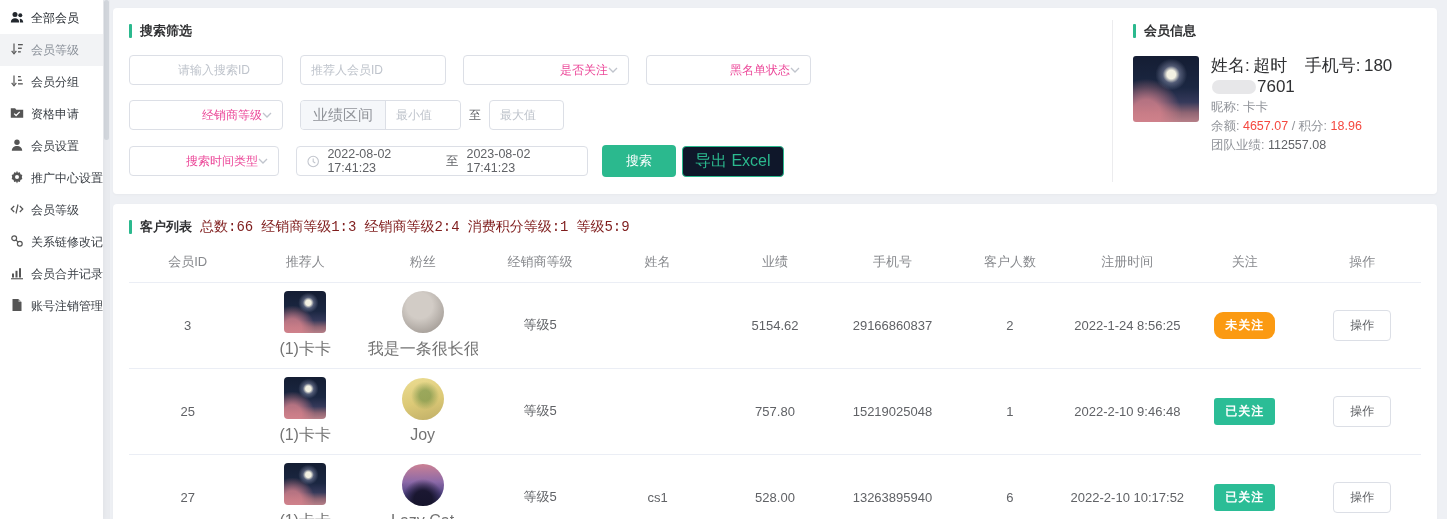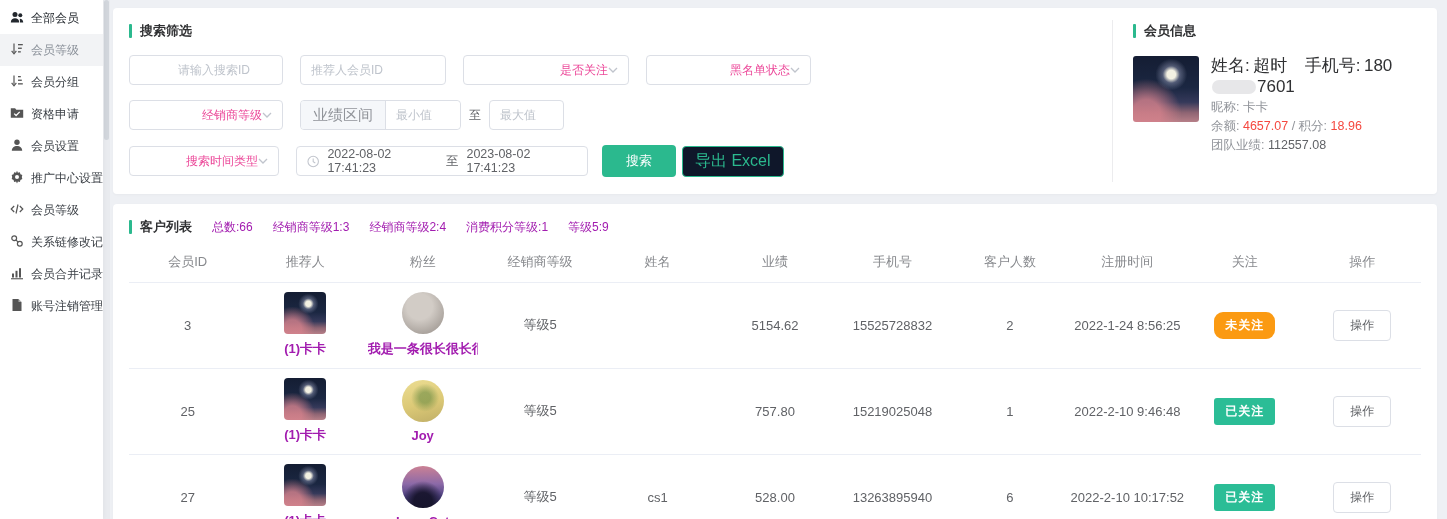--- a/index.html
+++ b/index.html
@@ -93,22 +93,22 @@
   }
   .m-lines { font-size:12.5px; line-height:19px; color:#909399; }
   .m-strong { color:#303133; font-weight:normal; font-size:17px; }
   .m-phone-blur {
     display:inline-block; width:44px; height:14px; vertical-align:-2px;
     background:#e7e7e9; border-radius:8px; margin:0 1px;
   }
   .m-red { color:var(--red,#f5483f); }
   .m-dark { color:#606266; }
   
-  .list-head { display:flex; align-items:center; gap:20px; }
-  .stat { color:#a21caf; font-size:12px; }
+  .list-head { display:flex; align-items:center; gap:8px;font-family:Liberation Mono, monospace; }
+  .stat { color:#7f1d1d; font-size:14px; }
   table { width:100%; border-collapse:collapse; table-layout:fixed; margin-top:6px; }
   th {
     font-weight:normal; color:#87898d; font-size:13px; height:40px;
     border-bottom:1px solid #ebeef5; text-align:center;
   }
   td {
     height:86px; text-align:center; border-bottom:1px solid #ebeef5;
     color:#606266; font-size:13px; vertical-align:middle; overflow:hidden;
   }
   .cell-avatar { display:flex; flex-direction:column; align-items:center; gap:6px; }
@@ -118,21 +118,21 @@
   .av-joy {
     background:
       radial-gradient(circle at 55% 42%, rgba(96,134,62,.55) 0 16%, rgba(0,0,0,0) 42%),
       linear-gradient(165deg,#ecdd93 0%,#dcc976 55%,#bfae67 100%);
   }
   .av-cat {
     background:
       radial-gradient(circle at 50% 85%, rgba(20,18,40,.9) 0 22%, rgba(0,0,0,0) 50%),
       linear-gradient(180deg,#cb8194 0%,#8d6aa8 42%,#4d4180 72%,#2d2a52 100%);
   }
-  .cap { font-size:13px; color:#a21caf; max-width:110px; white-space:nowrap; overflow:hidden;font-weight:bold; }
+  .cap { font-size:16px; color:#737373; max-width:110px; white-space:nowrap; overflow:hidden; }
   .badge {
     display:inline-block; padding:5px 11px; border-radius:3px; color:#fff;
     font-size:12px; font-weight:bold; letter-spacing:1px;
   }
   .badge--warn { background:var(--badge-warn,#fb9a12);border-radius:9px; }
   .badge--ok { background:var(--badge-ok,#2bbd96); }
   .btn-op {
     padding:6px 16px; background:#fff; border:1px solid #dcdfe6; border-radius:4px;
     color:#606266; font-size:12px; cursor:pointer; font-family:inherit;
   }
@@ -364,21 +364,21 @@
           </td>
         <td>
             <div class="cell-avatar">
               <div class="av-rd av-gray"></div>
               <span class="cap">我是一条很长很长很...</span>
             </div>
           </td>
         <td>等级5</td>
         <td></td>
         <td>5154.62</td>
-        <td>15525728832</td>
+        <td>29166860837</td>
         <td>2</td>
         <td>2022-1-24 8:56:25</td>
         <td><span class="badge badge--warn">未关注</span></td>
         <td><button class="btn-op">操作</button></td>
       </tr>
       <tr>
         <td>25</td>
         <td>
             <div class="cell-avatar">
               <div class="av-sq av-night"></div>

